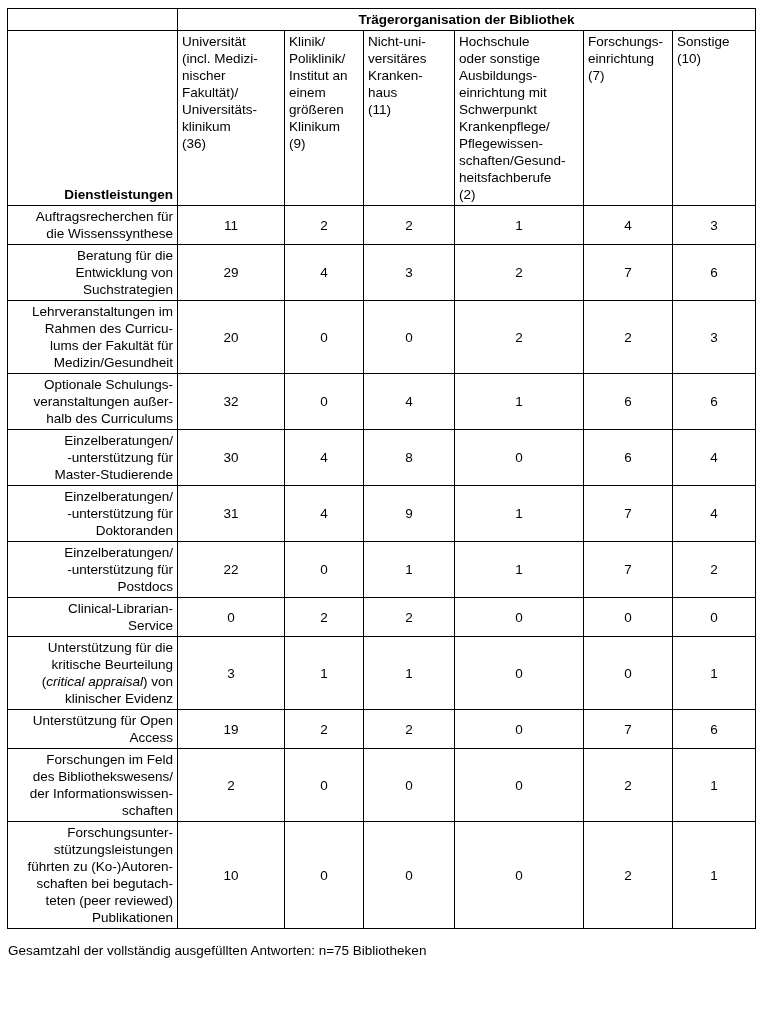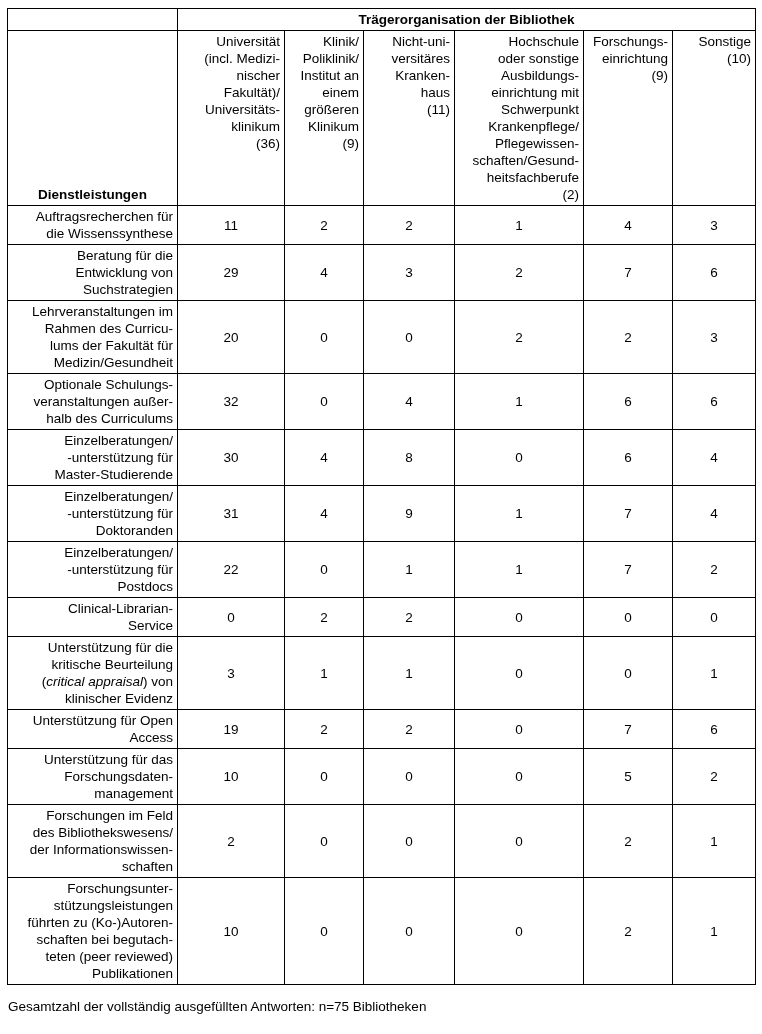--- a/index.html
+++ b/index.html
@@ -32,25 +32,25 @@
   }
   th { font-weight: normal; }
   .corner-cell { }
   .group-header {
     font-weight: bold;
     text-align: center;
     vertical-align: middle;
   }
   .rowhead-label {
     font-weight: bold;
-    text-align: center;
+    text-align: right;
     vertical-align: bottom;
   }
   .colhead {
-    text-align: right;
+    text-align: left;
     vertical-align: top;
     white-space: pre-line;
   }
   .rowlabel {
     text-align: right;
     vertical-align: middle;
     white-space: pre-line;
   }
   .val {
     text-align: center;
@@ -105,21 +105,21 @@
 Ausbildungs-
 einrichtung mit
 Schwerpunkt
 Krankenpflege/
 Pflegewissen-
 schaften/Gesund-
 heitsfachberufe
 (2)</th>
       <th class="colhead">Forschungs-
 einrichtung
-(9)</th>
+(7)</th>
       <th class="colhead">Sonstige
 (10)</th>
     </tr>
   </thead>
   <tbody id="table-body">
       <tr>
         <td class="rowlabel">Auftragsrecherchen für
 die Wissenssynthese</td>
         <td class="val">11</td>
         <td class="val">2</td>
@@ -219,31 +219,20 @@
       </tr>
       <tr>
         <td class="rowlabel">Unterstützung für Open
 Access</td>
         <td class="val">19</td>
         <td class="val">2</td>
         <td class="val">2</td>
         <td class="val">0</td>
         <td class="val">7</td>
         <td class="val">6</td>
-      </tr>
-      <tr>
-        <td class="rowlabel">Unterstützung für das
-Forschungsdaten-
-management</td>
-        <td class="val">10</td>
-        <td class="val">0</td>
-        <td class="val">0</td>
-        <td class="val">0</td>
-        <td class="val">5</td>
-        <td class="val">2</td>
       </tr>
       <tr>
         <td class="rowlabel">Forschungen im Feld
 des Bibliothekswesens/
 der Informationswissen-
 schaften</td>
         <td class="val">2</td>
         <td class="val">0</td>
         <td class="val">0</td>
         <td class="val">0</td>

